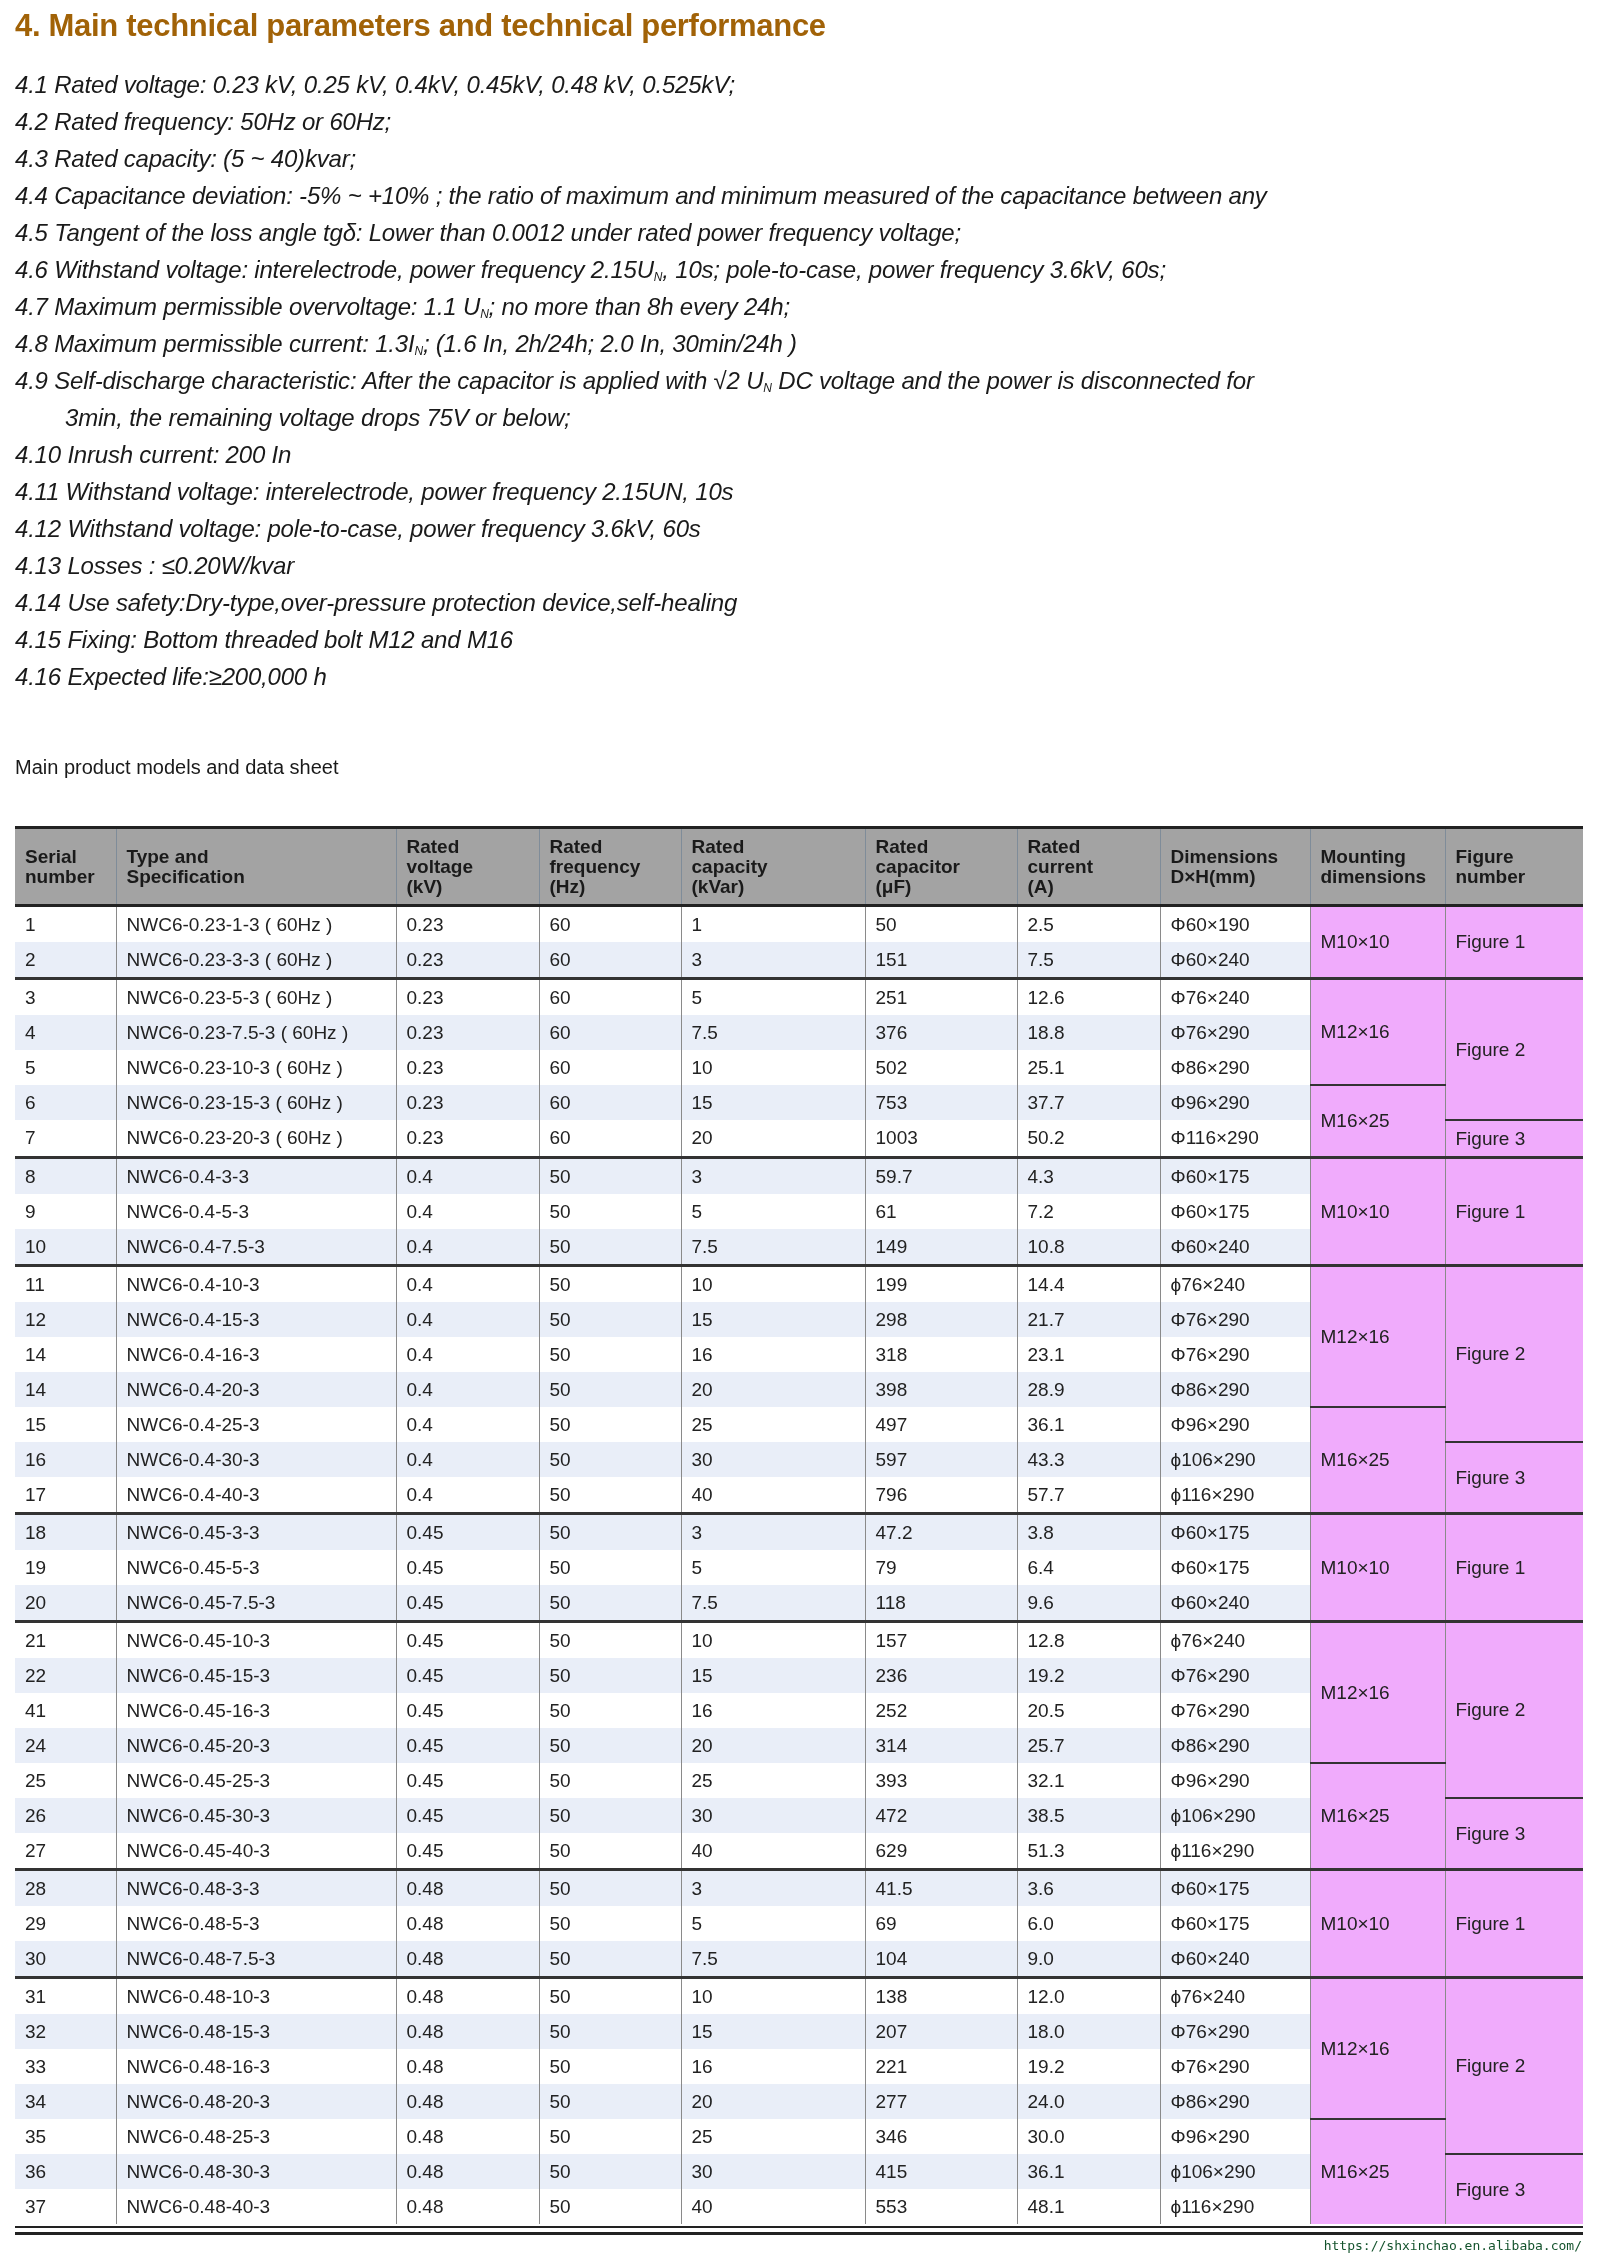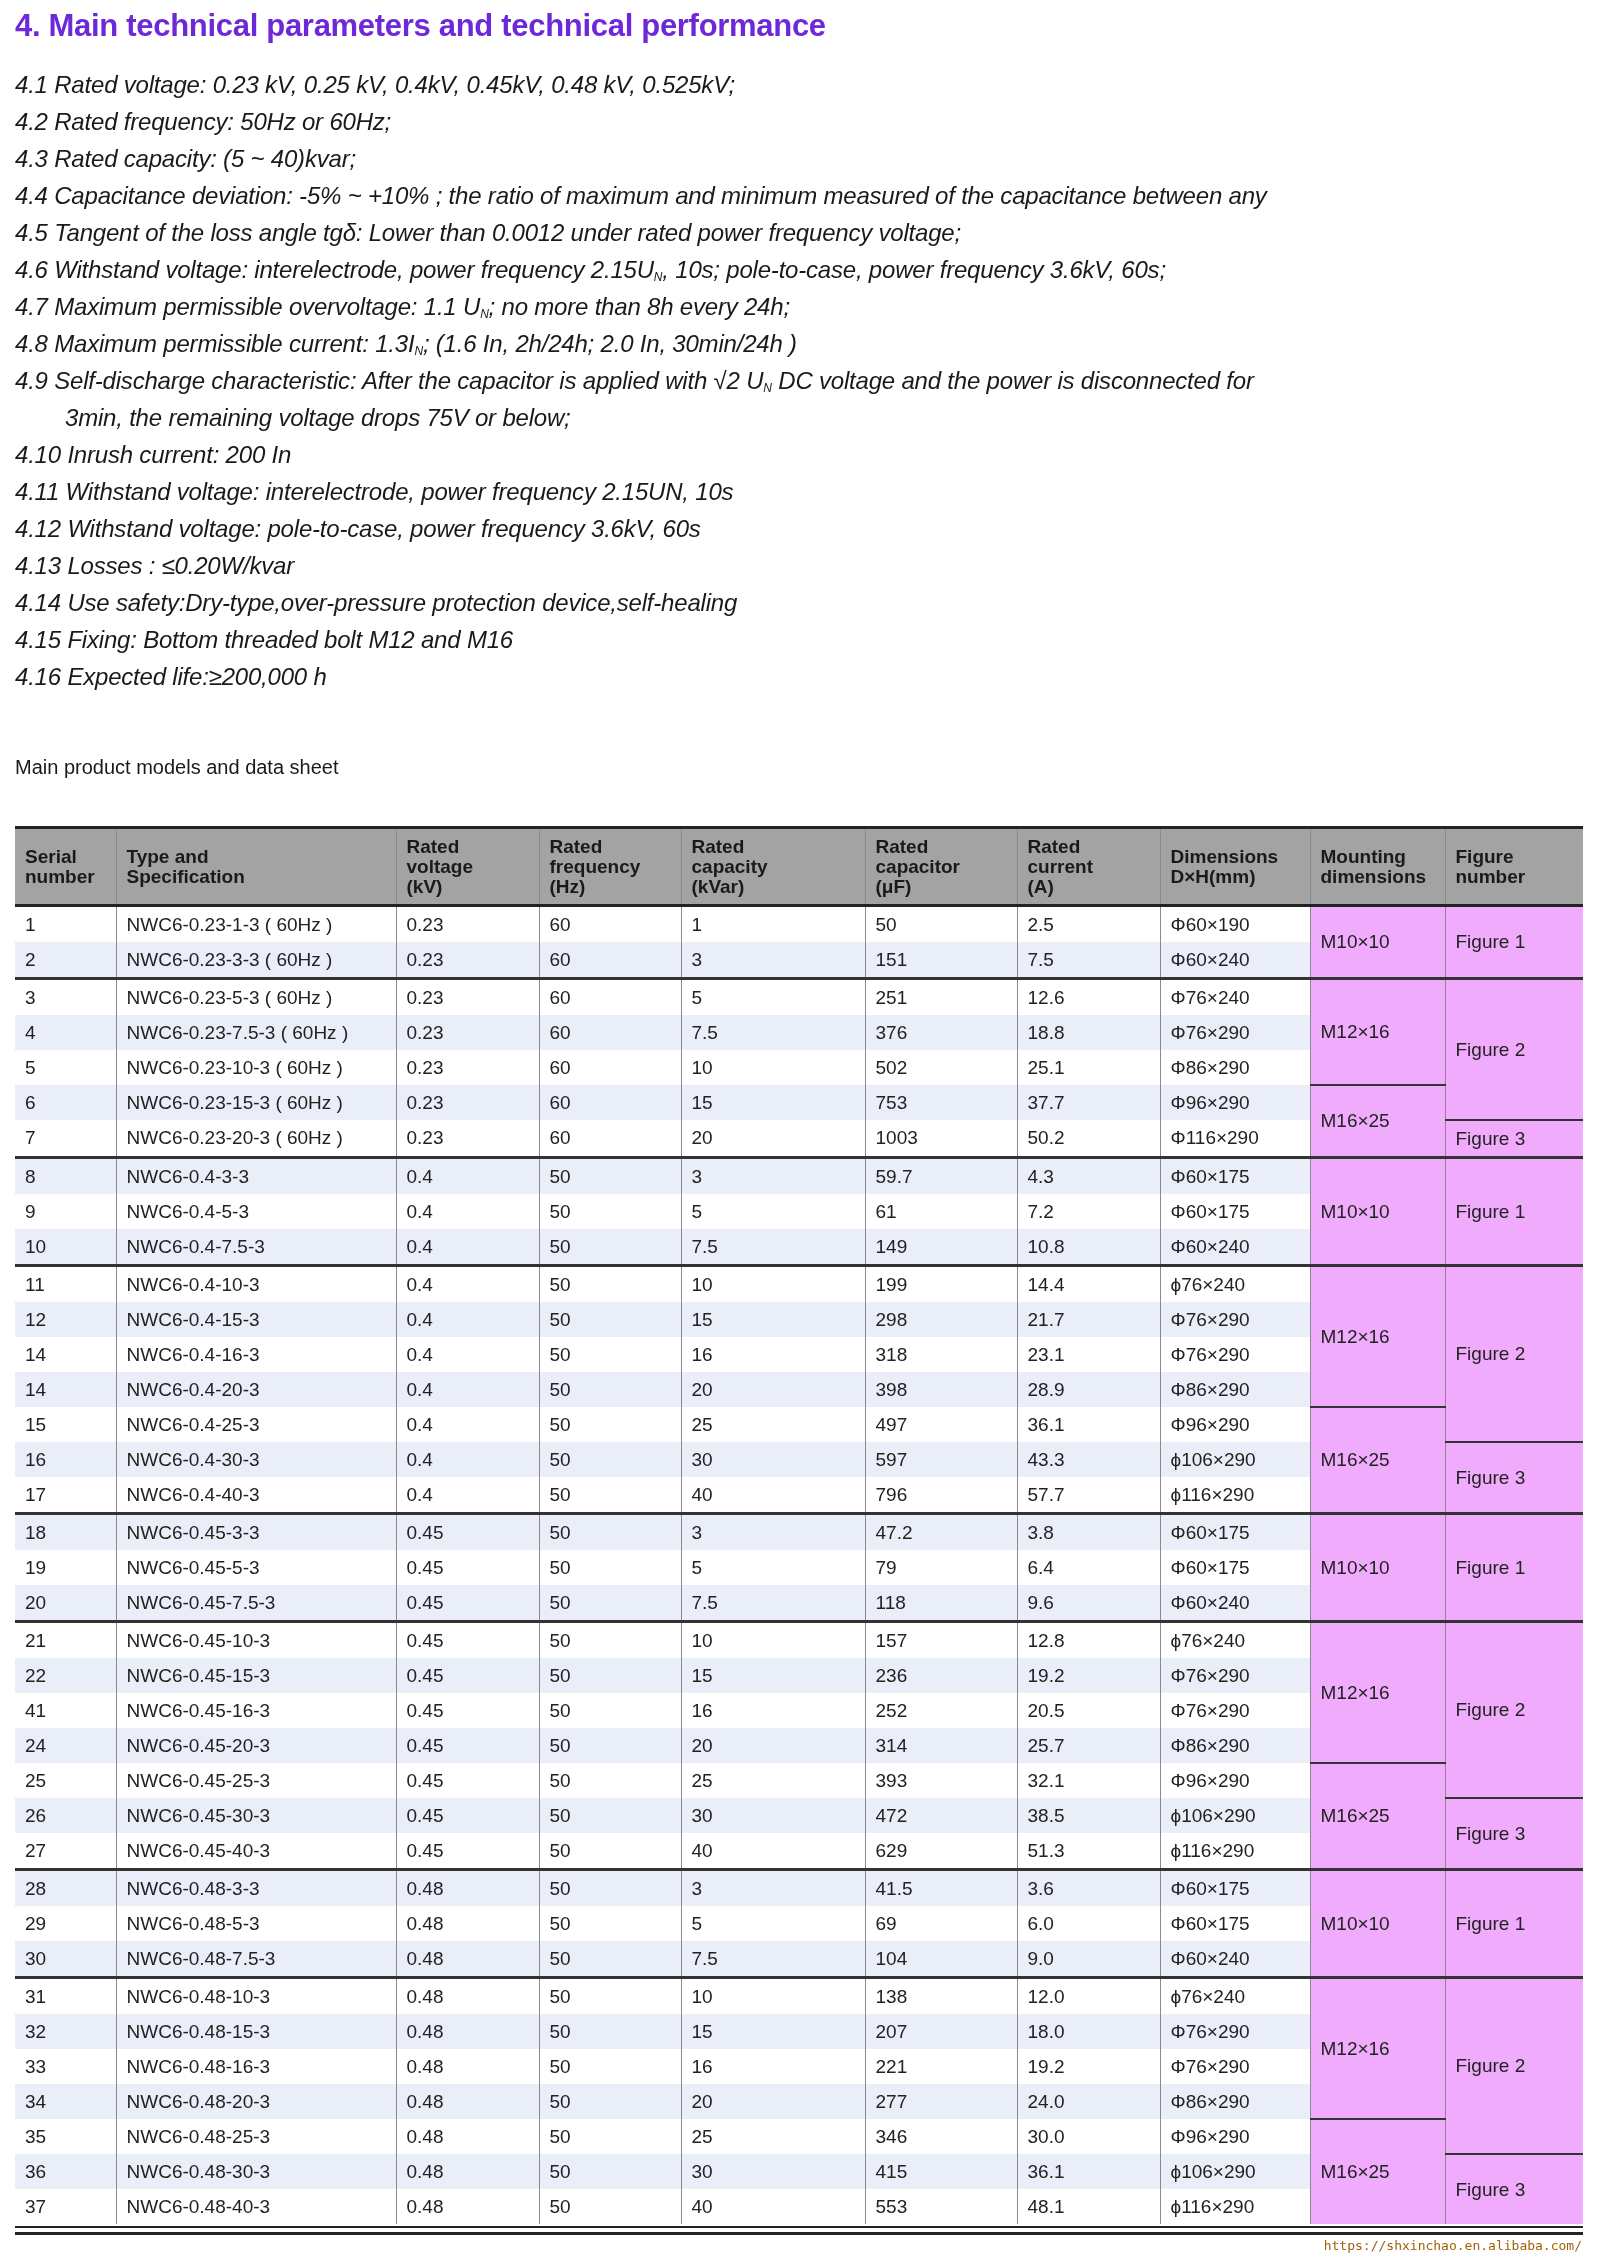--- a/index.html
+++ b/index.html
@@ -2,21 +2,21 @@
 <html><head>
 <meta charset="utf-8">
 <style>
   html, body { margin: 0; padding: 0; background: #ffffff; }
   body {
     width: 1600px; height: 2255px; position: relative; overflow: hidden;
     font-family: "Liberation Sans", "DejaVu Sans", sans-serif; color: #1a1a1a;
   }
   .title {
     position: absolute; left: 15px; top: 8px;
-    font-size: 31px; font-weight: bold; color: #6d28d9; letter-spacing: -0.3px;
+    font-size: 31px; font-weight: bold; color: #a16207; letter-spacing: -0.3px;
     font-family: "Liberation Sans", sans-serif; white-space: nowrap;
   }
   .params { position: absolute; left: 15px; top: 66px; width: 1560px; }
   .param {
     font-size: 24px; line-height: 37px; height: 37px; white-space: nowrap;
     letter-spacing: -0.2px;
     font-style: italic;
   }
   .param.cont { padding-left: 50px; }
   .param sub { font-size: 12px; vertical-align: -3px; }
@@ -45,21 +45,21 @@
   td.merged { background: #f0abfc; }
   td.merged.split-top { border-top: 2px solid #333; }
   .bottom-rule {
     position: absolute; left: 15px; top: 2232px; width: 1568px; height: 3px; background: #222;
   }
   .table-end {
     position: absolute; left: 15px; top: 2226px; width: 1568px; height: 2px; background: #222;
   }
   .footer-url {
     position: absolute; right: 18px; top: 2238px; font-size: 13px;
-    font-family: "DejaVu Sans Mono", monospace; color: #a16207;
+    font-family: "DejaVu Sans Mono", monospace; color: #14532d;
   }
 </style>
 </head>
 <body>
 
 <div class="title">4. Main technical parameters and technical performance</div>
 
 <div class="params" id="params">
     <div class="param">4.1 Rated voltage: 0.23 kV, 0.25 kV, 0.4kV, 0.45kV, 0.48 kV, 0.525kV;</div>
     <div class="param">4.2 Rated frequency: 50Hz or 60Hz;</div>

